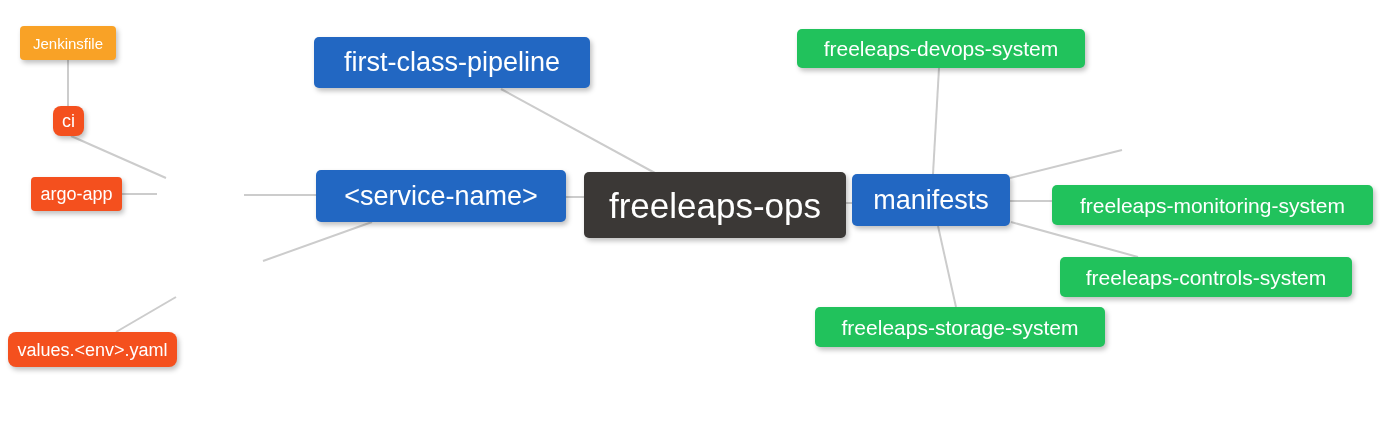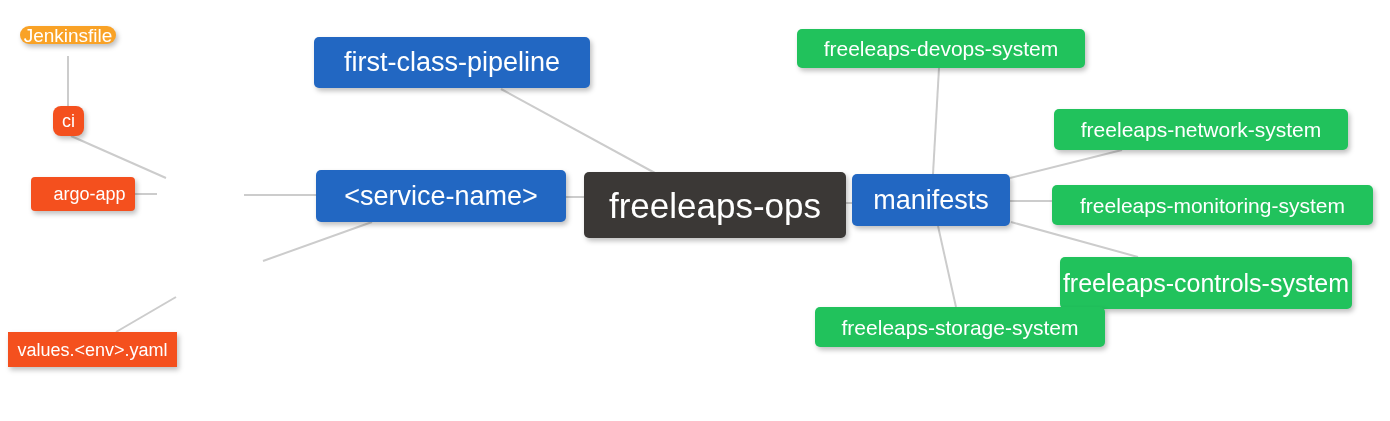--- a/index.html
+++ b/index.html
@@ -37,34 +37,34 @@
     box-shadow: 2px 3px 5px rgba(0,0,0,0.25);
     cursor: pointer;
     line-height: 1;
   }
   .node--root   { background: #3b3836; }
   .node--blue   { background: #2267c2; }
   .node--green  { background: #21c25c; }
   .node--red    { background: #f4501e; }
   .node--orange { background: #f9a226; }
 
-  #node-jenkinsfile       { left: 20px;   top: 26px;  width: 96px;  height: 18px; font-size: 19px; border-radius: 12px; }
+  #node-jenkinsfile       { left: 20px;   top: 26px;  width: 96px;  height: 34px; font-size: 15px; border-radius: 4px; }
   #node-ci                { left: 53px;   top: 106px; width: 31px;  height: 30px; font-size: 18px; border-radius: 8px; }
-  #node-argo-app          { left: 31px;   top: 177px; width: 91px;  height: 34px; font-size: 18px; border-radius: 4px; padding-left: 13px; }
+  #node-argo-app          { left: 31px;   top: 177px; width: 91px;  height: 34px; font-size: 18px; border-radius: 4px; }
   #node-env               { left: 157px;  top: 174px; width: 87px;  height: 43px; font-size: 23px; }
   #node-helm-pkg          { left: 147px;  top: 257px; width: 116px; height: 40px; font-size: 23px; }
-  #node-values-env-yaml   { left: 8px;    top: 332px; width: 169px; height: 35px; font-size: 18px; border-radius: 0; }
+  #node-values-env-yaml   { left: 8px;    top: 332px; width: 169px; height: 35px; font-size: 18px; border-radius: 8px; }
   #node-first-class-pipeline { left: 314px; top: 37px;  width: 276px; height: 51px; font-size: 27px; }
   #node-service-name      { left: 316px;  top: 170px; width: 250px; height: 52px; font-size: 27px; }
   #node-freeleaps-ops     { left: 584px;  top: 172px; width: 262px; height: 66px; font-size: 35px; }
   #node-manifests         { left: 852px;  top: 174px; width: 158px; height: 52px; font-size: 27px; }
   #node-devops-system     { left: 797px;  top: 29px;  width: 288px; height: 39px; font-size: 21px; }
   #node-network-system    { left: 1054px; top: 109px; width: 294px; height: 41px; font-size: 21px; }
   #node-monitoring-system { left: 1052px; top: 185px; width: 321px; height: 40px; font-size: 21px; }
-  #node-controls-system   { left: 1060px; top: 257px; width: 292px; height: 52px; font-size: 25px; }
+  #node-controls-system   { left: 1060px; top: 257px; width: 292px; height: 40px; font-size: 21px; }
   #node-storage-system    { left: 815px;  top: 307px; width: 290px; height: 40px; font-size: 21px; }
 </style>
 </head>
 <body>
 
 <div id="canvas">
 
   <svg id="edges" viewBox="0 0 1390 421" xmlns="http://www.w3.org/2000/svg">
     <line x1="68" y1="56" x2="68" y2="106"></line>
     <line x1="71" y1="136" x2="166" y2="178"></line>
@@ -84,18 +84,17 @@
 
   <div class="node node--orange" id="node-jenkinsfile">Jenkinsfile</div>
   <div class="node node--red" id="node-ci">ci</div>
   <div class="node node--red" id="node-argo-app">argo-app</div>
   <div class="node node--red" id="node-values-env-yaml">values.&lt;env&gt;.yaml</div>
   <div class="node node--blue" id="node-first-class-pipeline">first-class-pipeline</div>
   <div class="node node--blue" id="node-service-name">&lt;service-name&gt;</div>
   <div class="node node--root" id="node-freeleaps-ops">freeleaps-ops</div>
   <div class="node node--blue" id="node-manifests">manifests</div>
   <div class="node node--green" id="node-devops-system">freeleaps-devops-system</div>
-  <div class="node node--green" id="node-network-system">freeleaps-network-system</div>
   <div class="node node--green" id="node-monitoring-system">freeleaps-monitoring-system</div>
   <div class="node node--green" id="node-controls-system">freeleaps-controls-system</div>
   <div class="node node--green" id="node-storage-system">freeleaps-storage-system</div>
 
 </div>
 
 </body></html>

